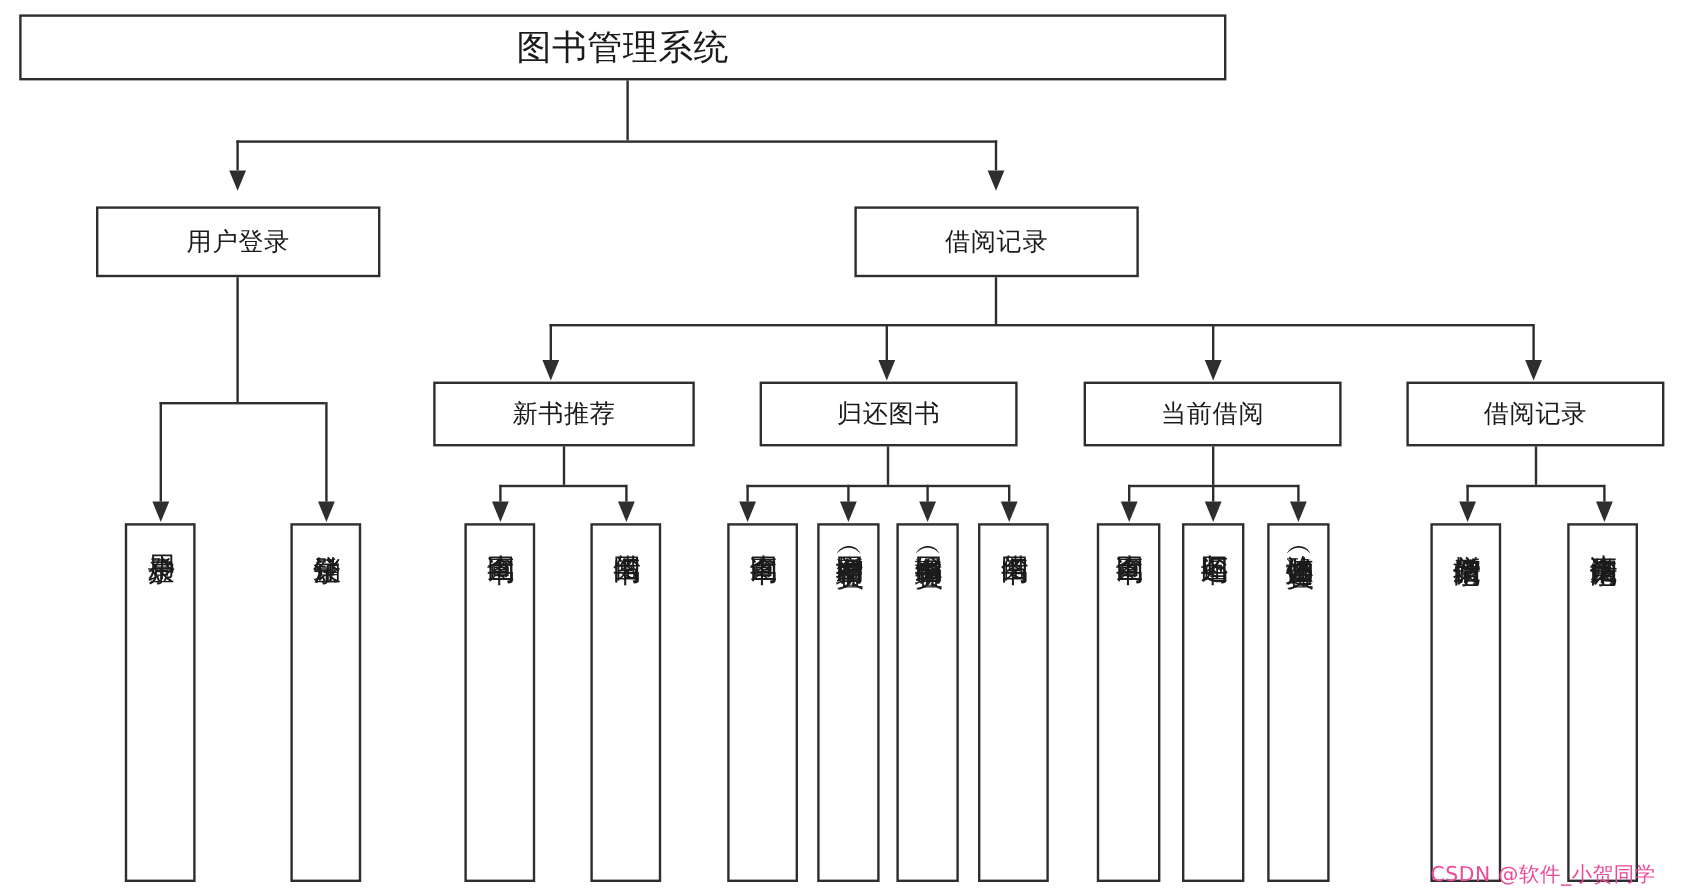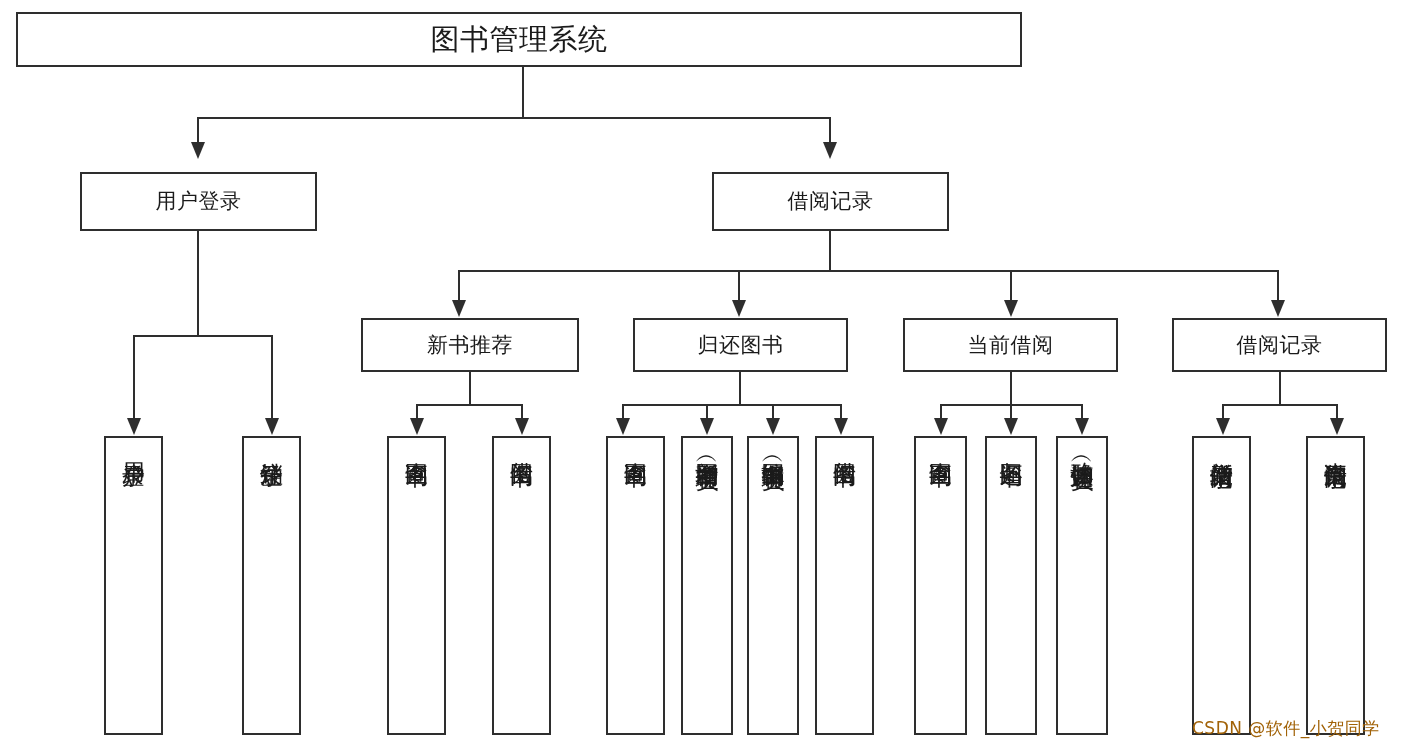--- a/index.html
+++ b/index.html
@@ -62,21 +62,21 @@
     position: absolute;
     width: 0;
     height: 0;
     border-left: 7px solid transparent;
     border-right: 7px solid transparent;
     border-top: 17px solid #2e2e2e;
   }
   .watermark {
     position: absolute;
     font-size: 17px;
-    color: #a16207;
+    color: #ec4899;
     white-space: nowrap;
     letter-spacing: 0.5px;
   }
 </style>
 </head>
 <body>
 
 <div id="canvas">
 
   <div class="node root horiz" style="left:16px; top:12px; width:1006px; height:55px;">

